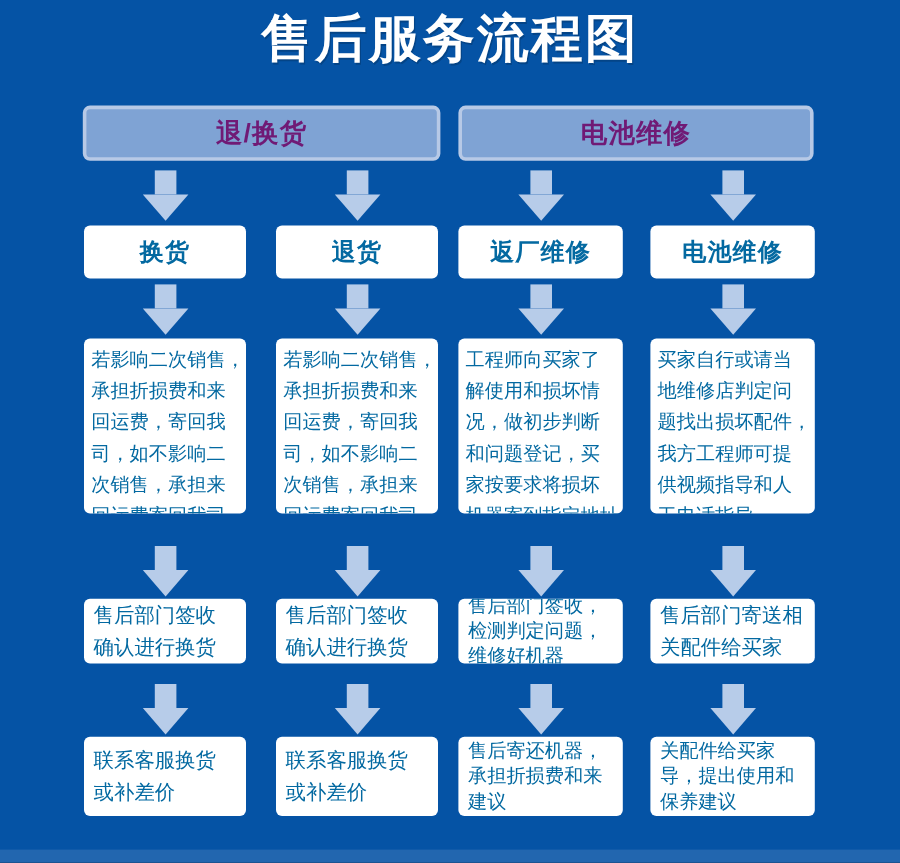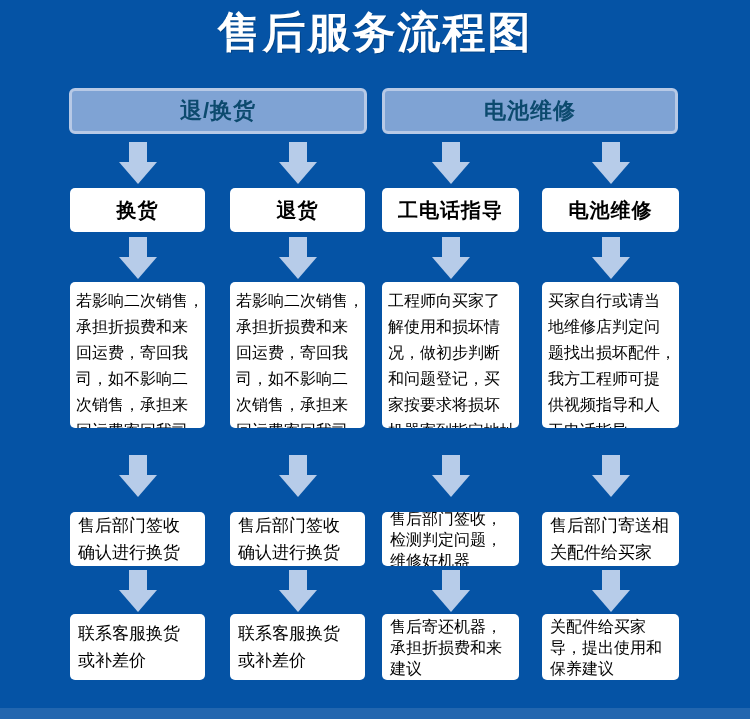--- a/index.html
+++ b/index.html
@@ -11,49 +11,49 @@
   .title{
     position:absolute;top:4px;left:0;width:750px;height:58px;
     display:flex;align-items:center;justify-content:center;
     color:#FFFFFF;font-size:43px;font-weight:bold;letter-spacing:2px;
     text-shadow:1px 1px 0 rgba(0,0,0,0.18);
   }
   .branch{
     position:absolute;top:88px;height:46px;box-sizing:border-box;
     background:#7FA3D4;border:3px solid #B7C9E6;border-radius:6px;
     display:flex;align-items:center;justify-content:center;
-    color:#0c4a6e;font-size:22px;font-weight:bold;letter-spacing:1px;
+    color:#701a75;font-size:22px;font-weight:bold;letter-spacing:1px;
   }
   #branch1{left:69px;width:298px}
   #branch2{left:382px;width:296px}
 
   
   .c1{left:70px;width:135px}
   .c2{left:230px;width:135px}
   .c3{left:382px;width:137px}
   .c4{left:542px;width:137px}
 
   .box{
     position:absolute;box-sizing:border-box;background:#FFFFFF;
-    border-radius:5px;color:#000000;
+    border-radius:5px;color:#0369a1;
   }
   .step-row{
     top:188px;height:44px;
     display:flex;align-items:center;justify-content:center;
     font-size:20px;font-weight:bold;letter-spacing:1px;
   }
   .policy-row{
     top:282px;height:146px;padding:6px 6px;
     font-size:16px;line-height:26px;white-space:pre;overflow:hidden;
   }
   .mid{
     display:flex;align-items:center;padding:0 8px;
     font-size:17px;line-height:27px;white-space:pre;overflow:hidden;
   }
-  .confirm-row{top:512px;height:54px}
+  .confirm-row{top:499px;height:54px}
   .final-row{top:614px;height:66px}
   .dense{font-size:16px;line-height:21px}
 
   
   .arrow{position:absolute;display:flex;flex-direction:column;align-items:center}
   .arrow .stem{width:18px;height:20px;background:#B7CCE9}
   .arrow .head{
     width:0;height:0;
     border-left:19px solid transparent;border-right:19px solid transparent;
     border-top:22px solid #B7CCE9;
@@ -90,21 +90,21 @@
       <div class="stem"></div>
       <div class="head"></div>
     </div>
   <div class="arrow arrow-r1 c4">
       <div class="stem"></div>
       <div class="head"></div>
     </div>
 
   <div class="box step-row c1">换货</div>
   <div class="box step-row c2">退货</div>
-  <div class="box step-row c3">工电话指导</div>
+  <div class="box step-row c3">返厂维修</div>
   <div class="box step-row c4">电池维修</div>
 
   <div class="arrow arrow-r2 c1">
       <div class="stem"></div>
       <div class="head"></div>
     </div>
   <div class="arrow arrow-r2 c2">
       <div class="stem"></div>
       <div class="head"></div>
     </div>

